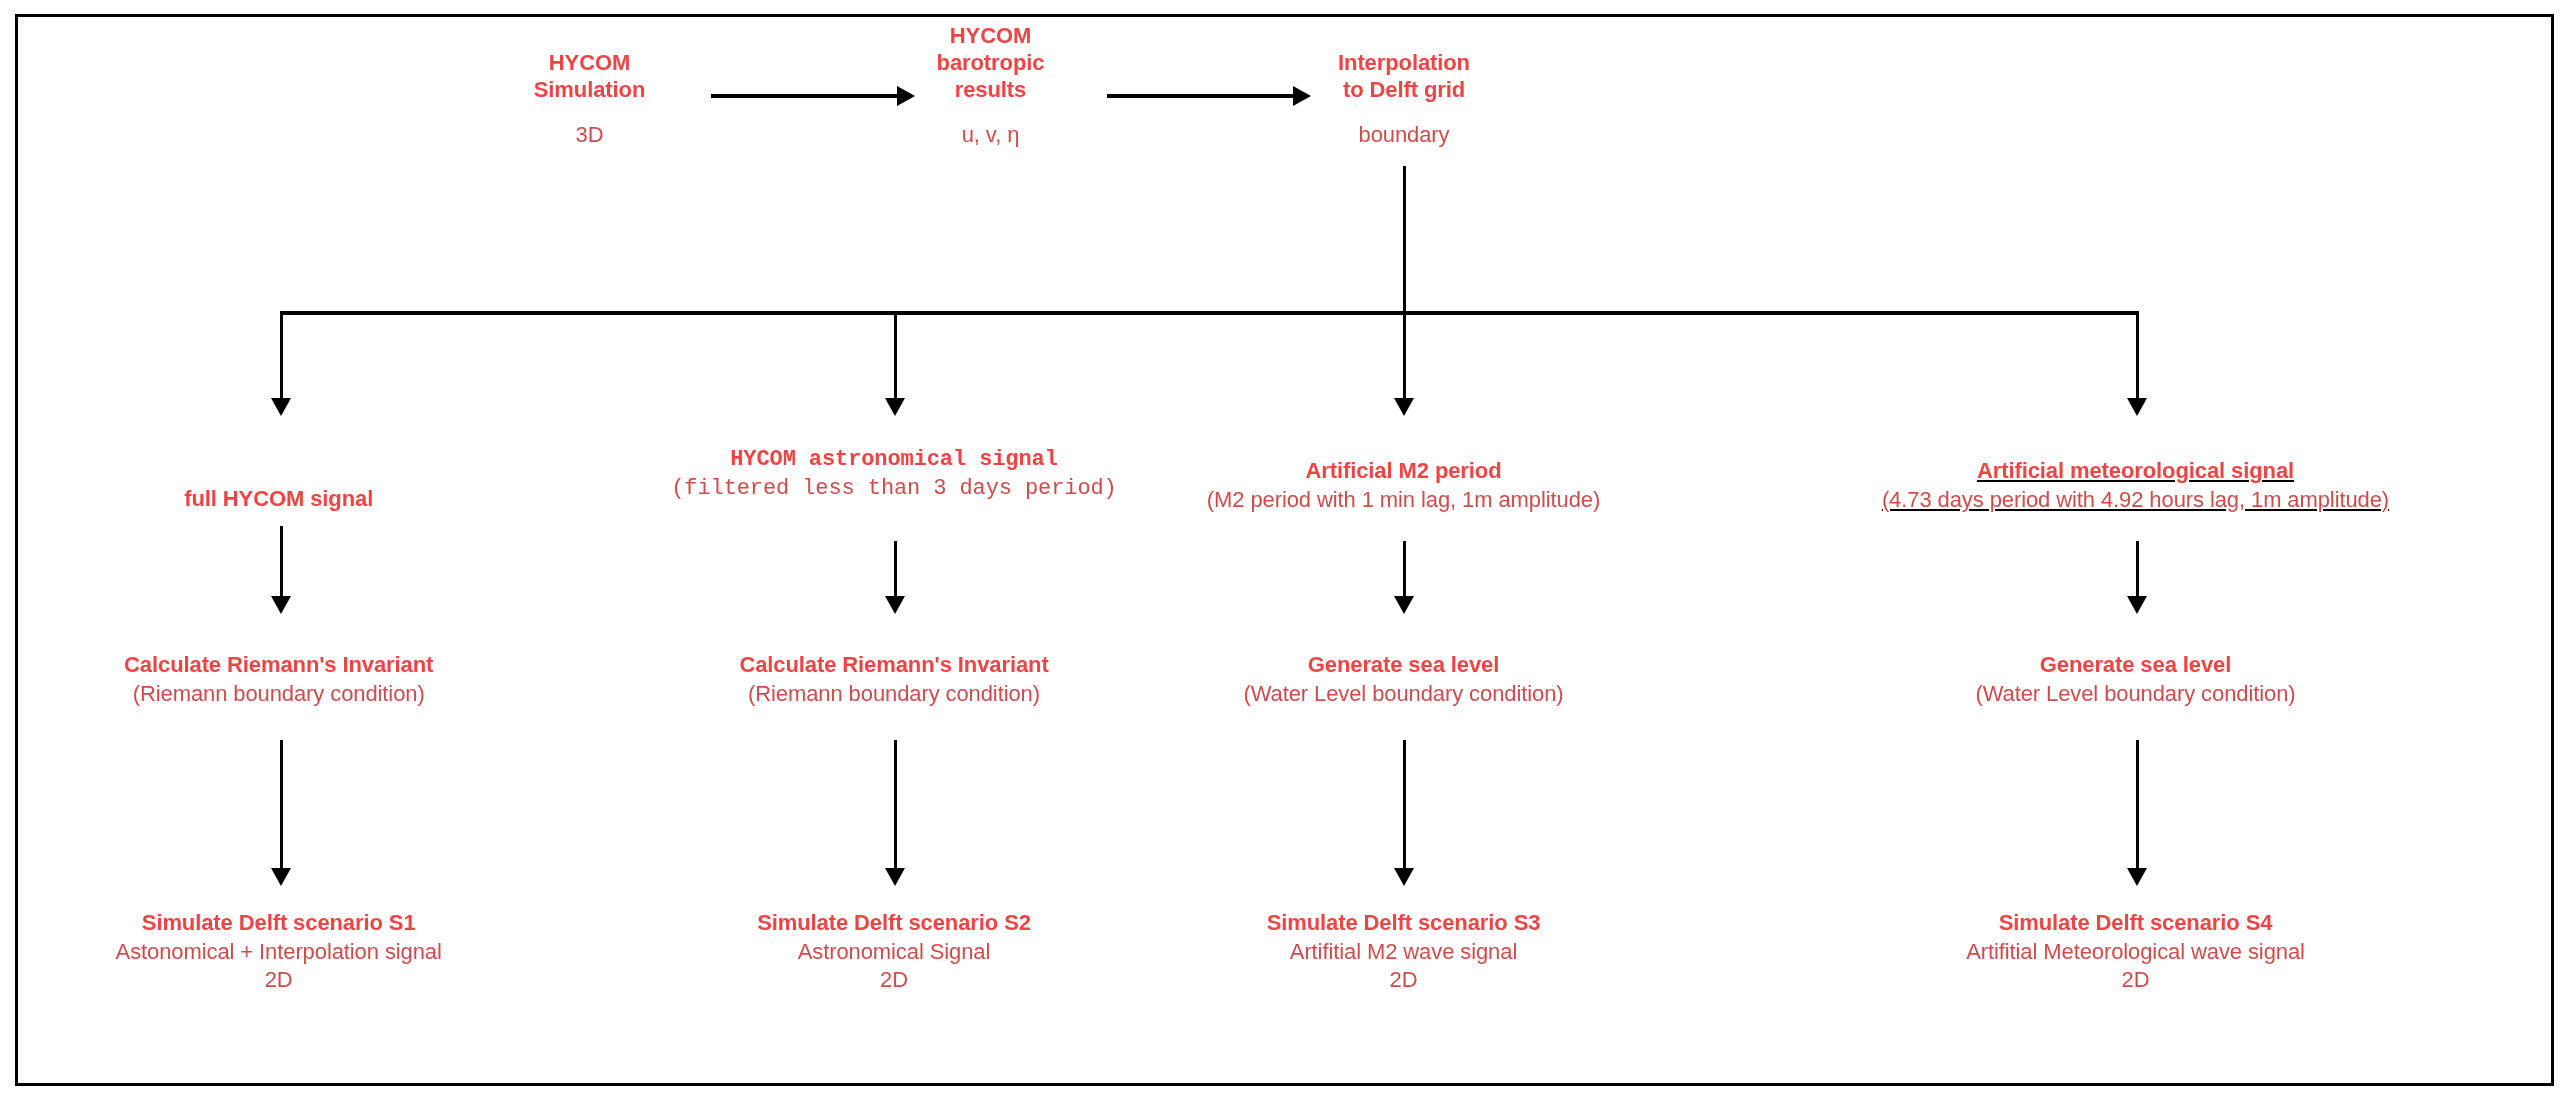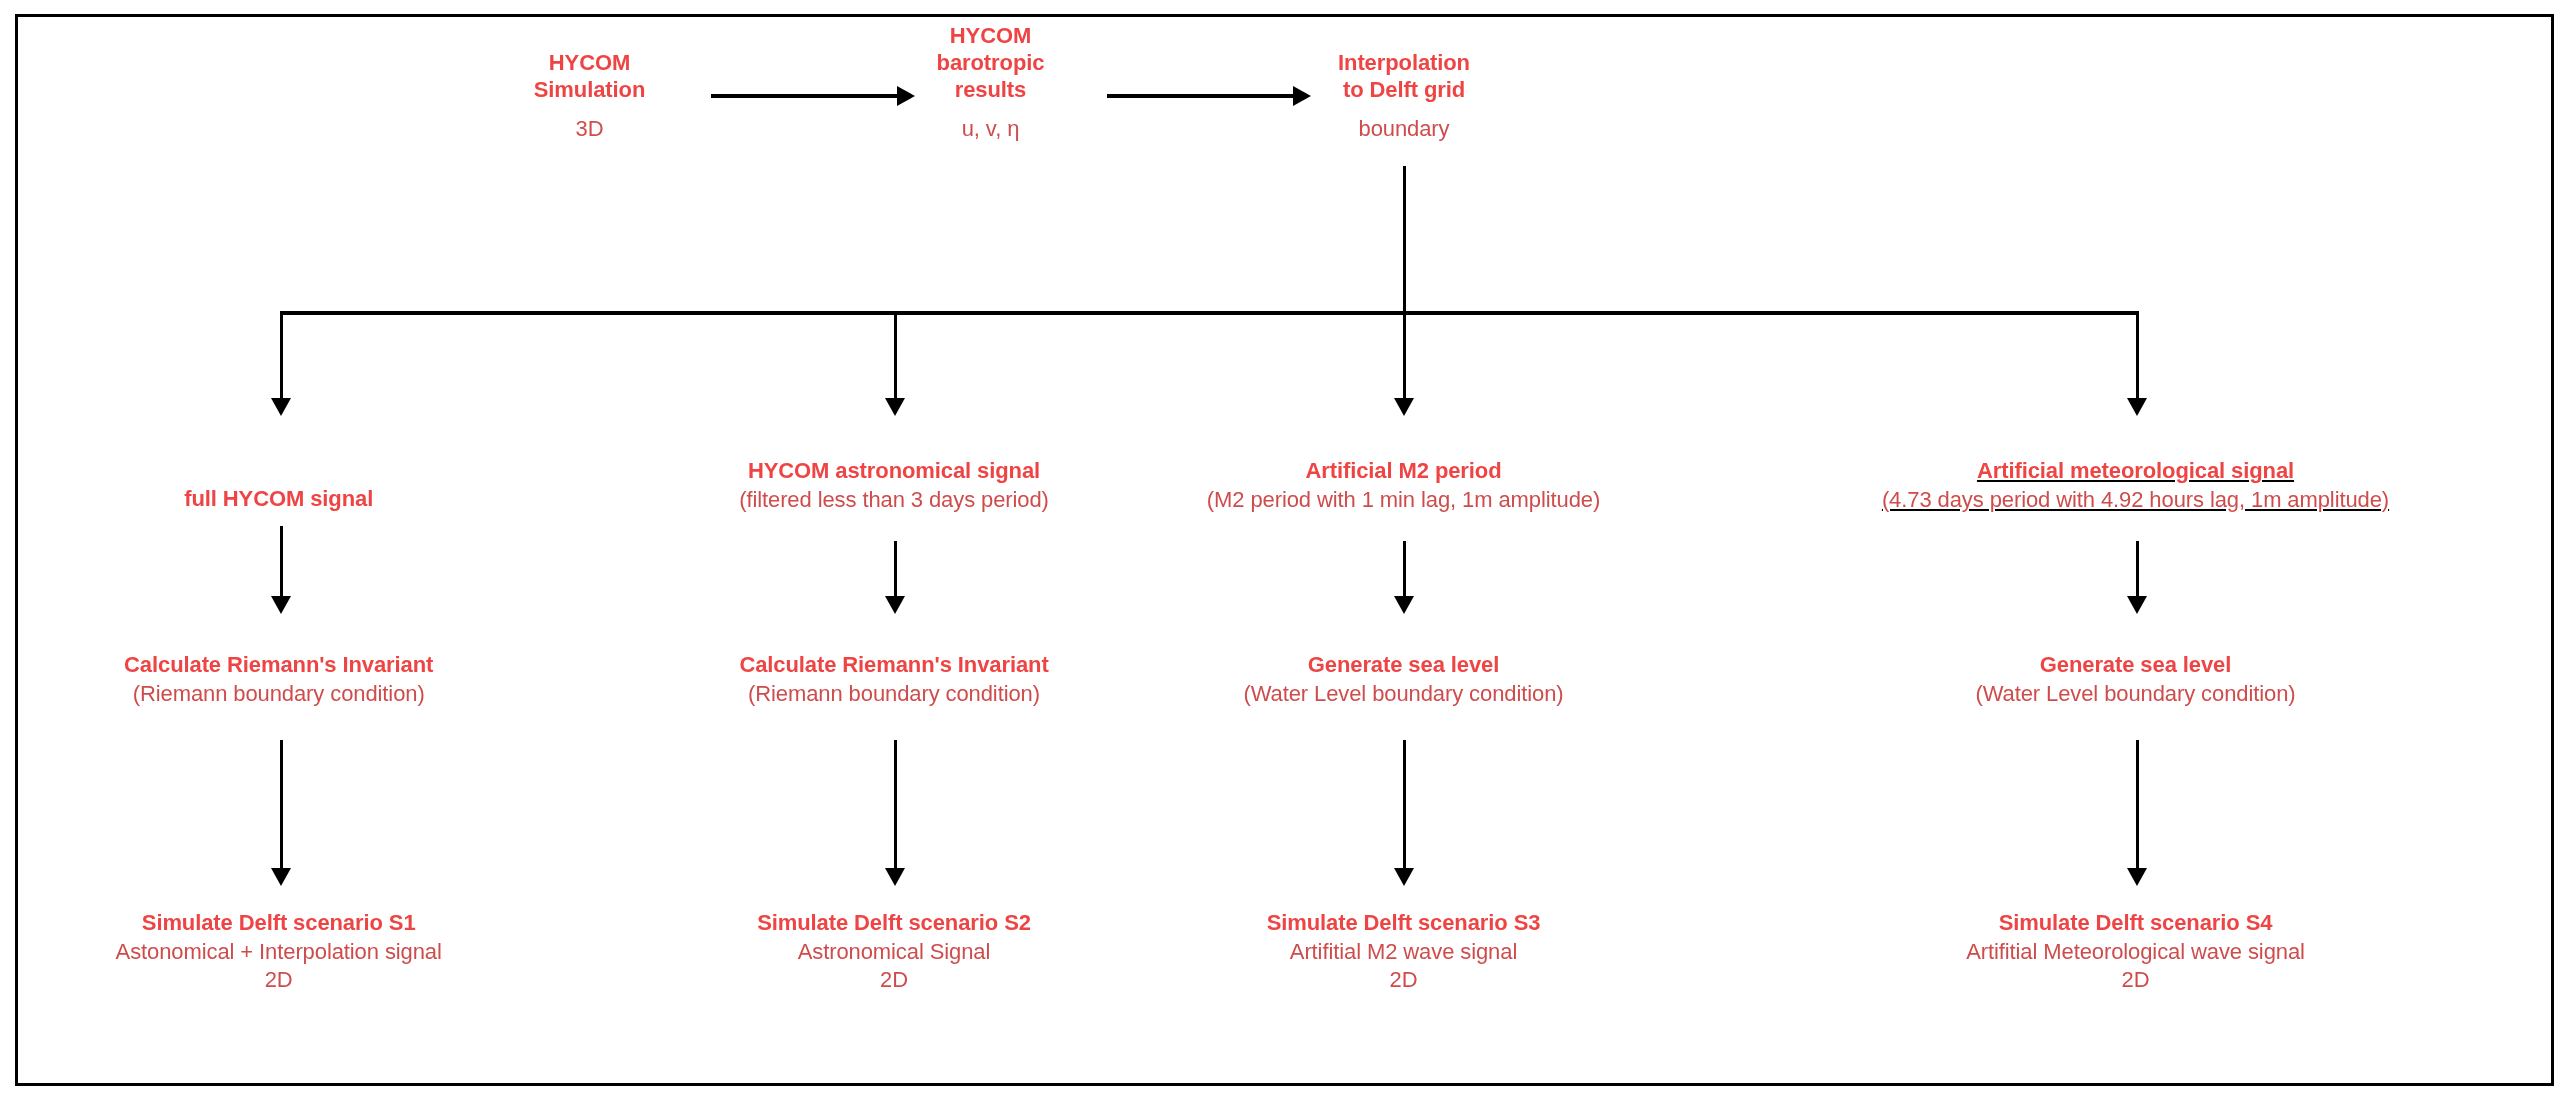--- a/index.html
+++ b/index.html
@@ -45,21 +45,21 @@
     font-size: 22px;
     letter-spacing: -0.1px;
   }
   .node .sub {
     display: block;
     color: #cf4c4c;
     font-weight: normal;
     font-size: 22px;
     letter-spacing: -0.1px;
   }
-  .node .sub.tight { margin-top: 11px; }
+  .node .sub.tight { margin-top: 17px; }
 
   
   .node.stack { white-space: normal; }
   .node.stack .ttl { line-height: 1.22; }
 
   
   .vline {
     position: absolute;
     width: 3px;
     background: #000000;
@@ -133,21 +133,21 @@
     <div class="arrow-down" style="left:1376px; top:381px;"></div>
 
     <div class="vline" style="left:2118px; top:294px; height:89px;"></div>
     <div class="arrow-down" style="left:2109px; top:381px;"></div>
 
     <div class="node" style="left:10.7px; top:440px; width:500px;margin-top:28px;">
       <span class="ttl">full HYCOM signal</span>
       <span class="sub"></span>
     </div>
 
-    <div class="node" style="left:626px; top:440px; width:500px;">
+    <div class="node" style="left:626px; top:429px; width:500px;font-family:Liberation Mono, monospace;">
       <span class="ttl">HYCOM astronomical signal</span>
       <span class="sub">(filtered less than 3 days period)</span>
     </div>
 
     <div class="node" style="left:1085px; top:440px; width:601px;">
       <span class="ttl">Artificial M2 period</span>
       <span class="sub">(M2 period with 1 min lag, 1m amplitude)</span>
     </div>
 
     <div class="node" style="left:1716px; top:440px; width:803px;text-decoration:underline;">

